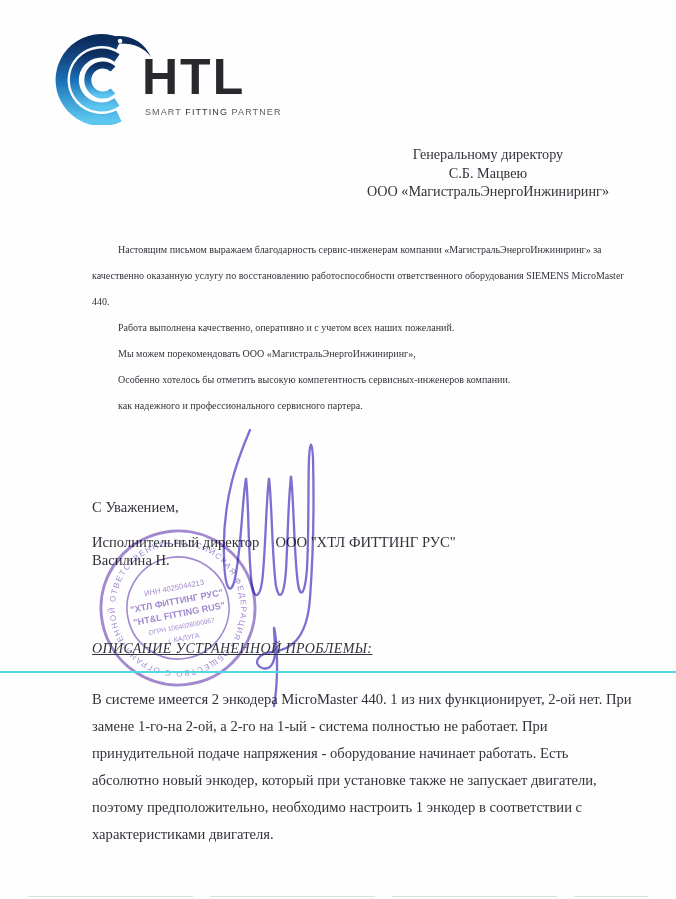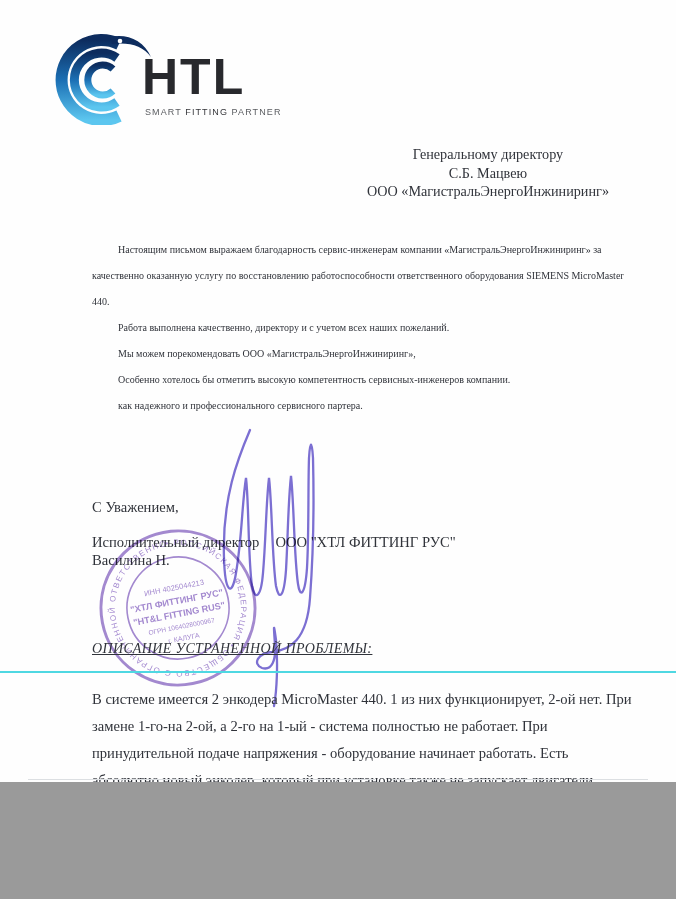--- a/index.html
+++ b/index.html
@@ -1,17 +1,17 @@
 <!DOCTYPE html>
 <html><head>
 <meta charset="utf-8">
 <style>
   html,body{margin:0;padding:0;background:#9a9a9a;}
   .page{
-    position:relative;width:676px;height:782px;margin:0 auto;
+    position:relative;width:676px;height:899px;margin:0 auto;
     background:#fefefe;overflow:hidden;
     font-family:"Liberation Serif",serif;color:#30333a;
   }
   
   .logo{position:absolute;left:54px;top:30px;width:200px;height:95px;}
   .logo-htl{
     position:absolute;left:88px;top:22px;
     font-family:"Liberation Sans",sans-serif;font-weight:900;
     font-size:50px;line-height:1;letter-spacing:2px;color:#28292d;
   }
@@ -85,21 +85,21 @@
 
   <div class="recipient">
     <div>Генеральному директору</div>
     <div>С.Б. Мацвею</div>
     <div>ООО «МагистральЭнергоИнжиниринг»</div>
   </div>
 
 
   <div class="body">
     <p>Настоящим письмом выражаем благодарность сервис-инженерам компании «МагистральЭнергоИнжиниринг» за качественно оказанную услугу по восстановлению работоспособности  ответственного  оборудования SIEMENS MicroMaster 440.</p>
-    <p>Работа выполнена качественно, директору и с учетом всех наших пожеланий.</p>
+    <p>Работа выполнена качественно, оперативно и с учетом всех наших пожеланий.</p>
     <p>Мы можем порекомендовать ООО «МагистральЭнергоИнжиниринг»,</p>
     <p>Особенно хотелось бы отметить высокую компетентность сервисных-инженеров компании.</p>
     <p>как надежного и профессионального сервисного партера.</p>
   </div>
 
   <div class="closing">С Уважением,</div>
 
   <div class="signatory">
     <span>Исполнительный директор</span><span class="company">ООО "ХТЛ ФИТТИНГ РУС"</span>
   </div>

